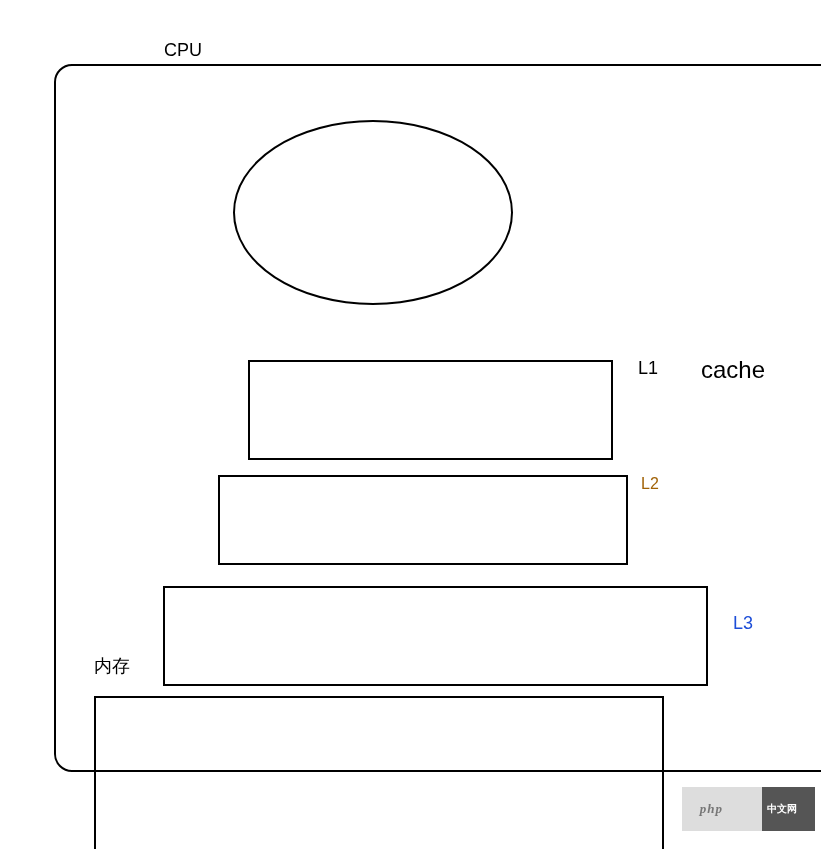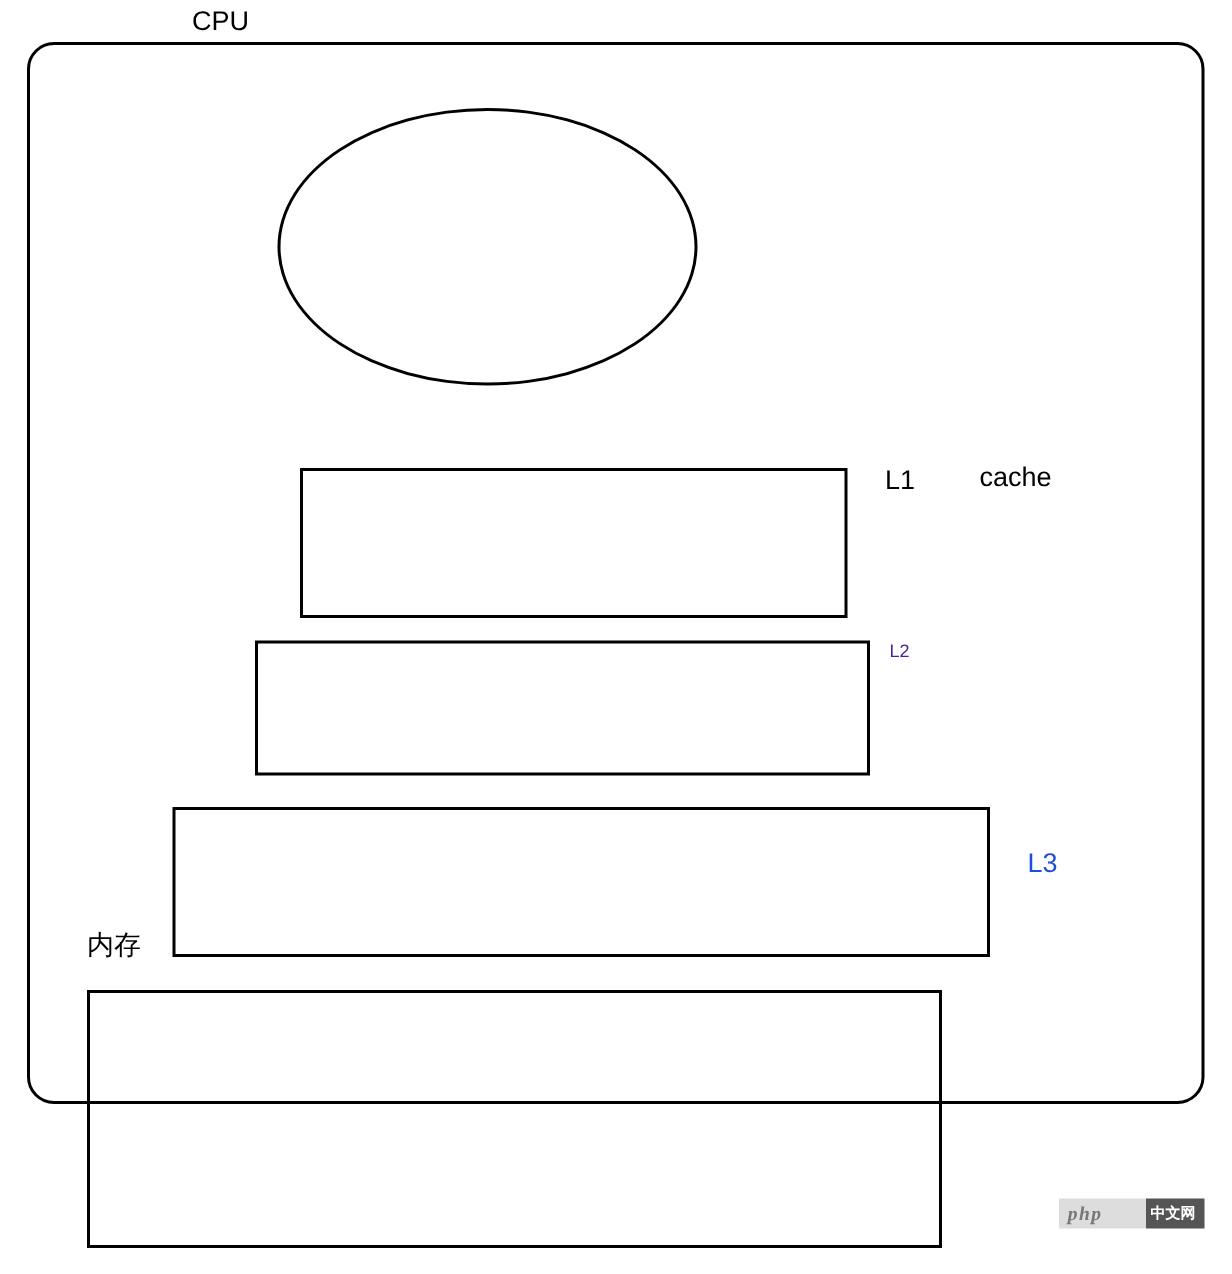--- a/index.html
+++ b/index.html
@@ -1,17 +1,17 @@
 <!DOCTYPE html>
 <html><head>
   <meta charset="utf-8">
   <style>
     * {
       box-sizing: border-box;
-      margin: 0;
+      margin: 12px;
       padding: 0;
     }
     body {
       font-family: Arial, sans-serif;
       background: #ffffff;
       width: 821px;
       height: 849px;
       position: relative;
     }
     .cpu-label {
@@ -51,37 +51,37 @@
       position: absolute;
       top: 280px;
       left: 570px;
       font-size: 18px;
       color: #000;
     }
     .cache-label {
       position: absolute;
       top: 278px;
       left: 633px;
-      font-size: 18px;
+      font-size: 24px;
       color: #000;
     }
     .l2-box {
       position: absolute;
       top: 397px;
       left: 150px;
       width: 410px;
       height: 90px;
       border: 2px solid #000;
     }
     .l2-label {
       position: absolute;
       top: 397px;
       left: 573px;
-      font-size: 12px;
-      color: #4c1d95;
+      font-size: 16px;
+      color: #a16207;
       text-align: center;
     }
     .l3-box {
       position: absolute;
       top: 508px;
       left: 95px;
       width: 545px;
       height: 100px;
       border: 2px solid #000;
     }

